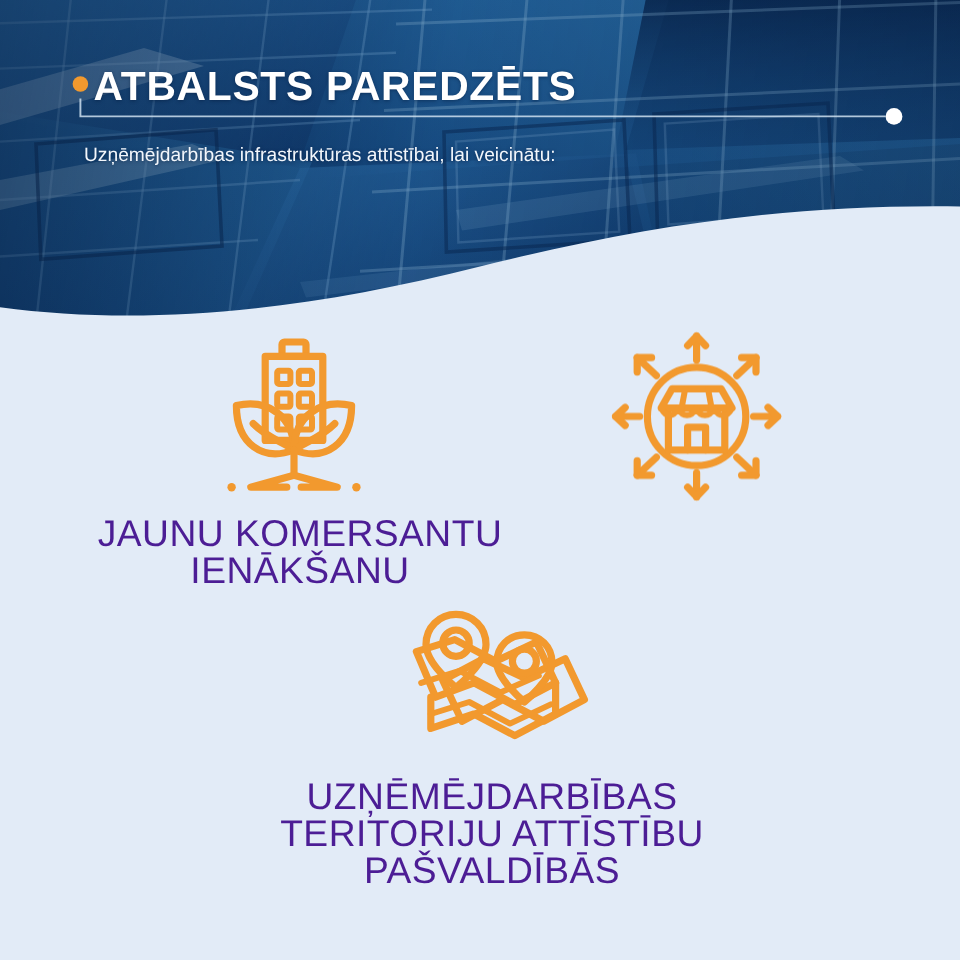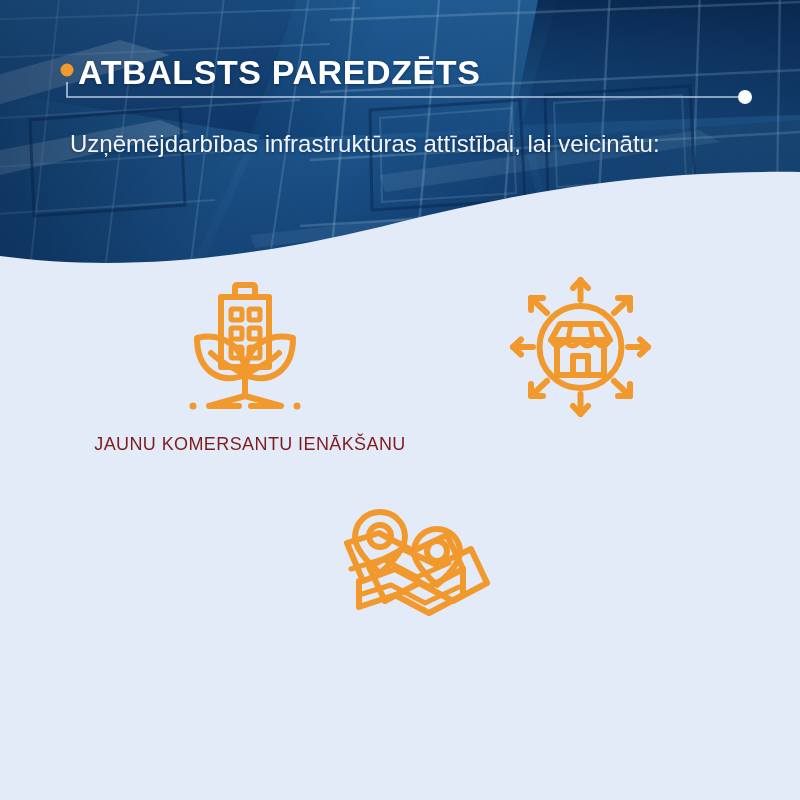--- a/index.html
+++ b/index.html
@@ -43,23 +43,23 @@
     left:78px; top:53px;
     font-size:34px;
     font-weight:bold;
     letter-spacing:0.6px;
     color:#ffffff;
     white-space:nowrap;
     text-shadow:0 1px 3px rgba(0,20,50,0.45);
   }
   #subtitle {
     position:absolute;
-    left:70px; top:130px;
+    left:70px; top:116px;
     width:620px;
-    font-size:24px;
+    font-size:16px;
     line-height:27px;
     color:#f2f6fb;
     font-weight:400;
     text-shadow:0 1px 3px rgba(0,20,50,0.5);
   }
   #deco { position:absolute; left:0; top:0; }
 
   
   .card {
     position:absolute;
@@ -69,25 +69,25 @@
   }
   #card-0 { left:50px;  top:275px; width:400px; }
   #card-1 { left:400px; top:272px; width:360px; }
   #card-2 { left:205px; top:505px; width:410px; }
 
   .icon-wrap {
     display:flex; align-items:center; justify-content:center;
   }
   .caption {
     margin-top:14px;
-    text-align:left;
-    font-size:18px;
+    text-align:center;
+    font-size:31px;
     line-height:31px;
     letter-spacing:0.4px;
-    color:#7f1d1d;
+    color:#4c1d95;
     font-weight:400;
   }
   #card-2 .caption { margin-top:18px; }
 </style>
 </head>
 <body>
 
 <div id="page">
 
   <div id="header">
@@ -277,15 +277,16 @@
           <path d="M34,76 L34,102 L70,90 L104,108 L138,90 L138,64"></path>
 
           <path d="M55,7 C41,7 30,18 30,32 C30,48 55,68 55,68 C55,68 80,48 80,32 C80,18 69,7 55,7 Z"></path>
           <circle cx="55" cy="31" r="11"></circle>
 
           <path d="M112,24 C99,24 89,34 89,47 C89,61 112,80 112,80 C112,80 135,61 135,47 C135,34 125,24 112,24 Z"></path>
           <circle cx="112" cy="46" r="10"></circle>
         </g>
       </svg>
     </div>
+    <div class="caption">UZŅĒMĒJDARBĪBAS TERITORIJU ATTĪSTĪBU PAŠVALDĪBĀS</div>
   </div>
 
 </div>
 
 </body></html>

